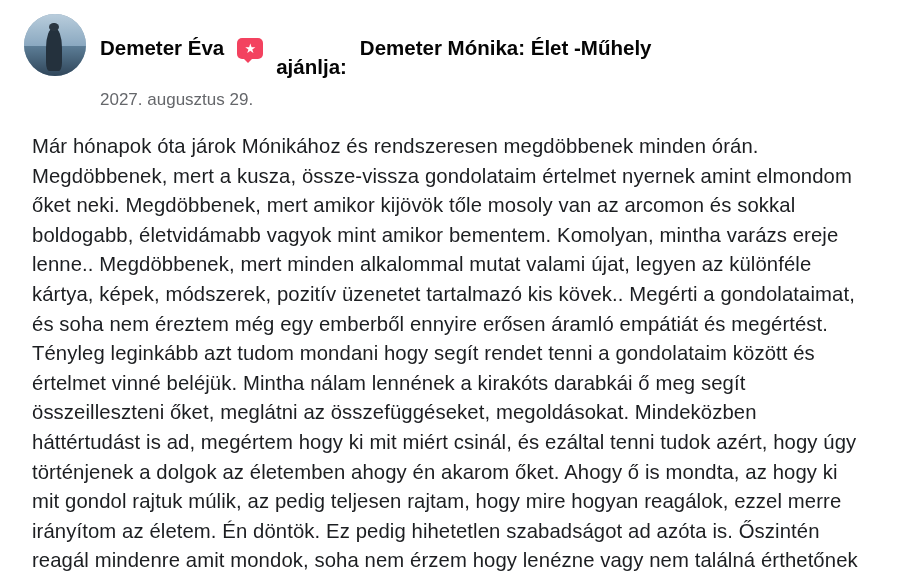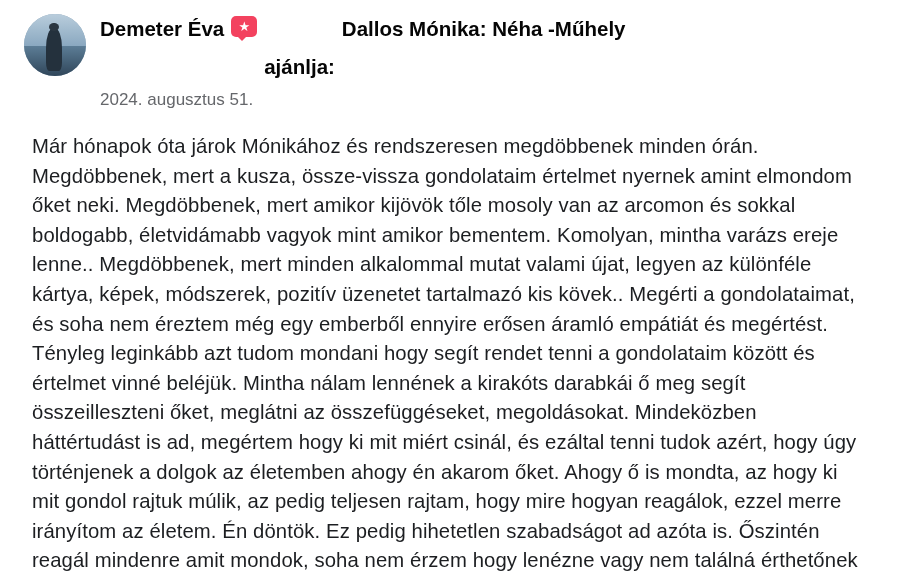--- a/index.html
+++ b/index.html
@@ -63,23 +63,23 @@
     height: 13%;
     background: #2b3742;
     border-radius: 50%;
   }
   .header-text {
     padding-top: 2px;
     min-width: 0;
   }
   .line1 {
     display: flex;
-    align-items: flex-start;
+    align-items: center;
     flex-wrap: wrap;
-    gap: 7px;
+    gap: 13px;
     font-size: 20.5px;
     line-height: 26px;
   }
   .author {
     font-weight: bold;
     color: #050505;
   }
   .rec-badge {
     display: inline-flex;
     align-items: center;
@@ -145,23 +145,23 @@
       <div class="head"></div>
     </div>
 
     <div class="header-text">
       <div class="line1">
         <span class="author">Demeter Éva</span>
         <span class="rec-badge">
           <span class="star">★</span>
         </span>
         <span class="verb">ajánlja:</span>
-        <span class="target">Dallos Mónika: Néha -Műhely</span>
+        <span class="target">Demeter Mónika: Élet -Műhely</span>
       </div>
-      <div class="date">2024. augusztus 51.</div>
+      <div class="date">2027. augusztus 29.</div>
     </div>
 
   </div>
 
   <div class="body">
     <p>Már hónapok óta járok Mónikához és rendszeresen megdöbbenek minden órán. Megdöbbenek, mert a kusza, össze-vissza gondolataim értelmet nyernek amint elmondom őket neki. Megdöbbenek, mert amikor kijövök tőle mosoly van az arcomon és sokkal boldogabb, életvidámabb vagyok mint amikor bementem. Komolyan, mintha varázs ereje lenne.. Megdöbbenek, mert minden alkalommal mutat valami újat, legyen az különféle kártya, képek, módszerek, pozitív üzenetet tartalmazó kis kövek.. Megérti a gondolataimat, és soha nem éreztem még egy emberből ennyire erősen áramló empátiát és megértést. Tényleg leginkább azt tudom mondani hogy segít rendet tenni a gondolataim között és értelmet vinné beléjük. Mintha nálam lennének a kirakóts darabkái ő meg segít összeilleszteni őket, meglátni az összefüggéseket, megoldásokat. Mindeközben háttértudást is ad, megértem hogy ki mit miért csinál, és ezáltal tenni tudok azért, hogy úgy történjenek a dolgok az életemben ahogy én akarom őket. Ahogy ő is mondta, az hogy ki mit gondol rajtuk múlik, az pedig teljesen rajtam, hogy mire hogyan reagálok, ezzel merre irányítom az életem. Én döntök. Ez pedig hihetetlen szabadságot ad azóta is. Őszintén reagál mindenre amit mondok, soha nem érzem hogy lenézne vagy nem találná érthetőnek érzéseimet. Néha pedig nem is kell semmit mondania, csak néz azzal a biztató, megértő szemével és hagyja had mondjam ki amit ki kell.</p>
     <p><span>Nagyon örülök hogy rátaláltam és mindenkinek szívből ajánlom. Köszönjük az értéket amit adsz Mónika</span></p>
   </div>
 
 </div>

